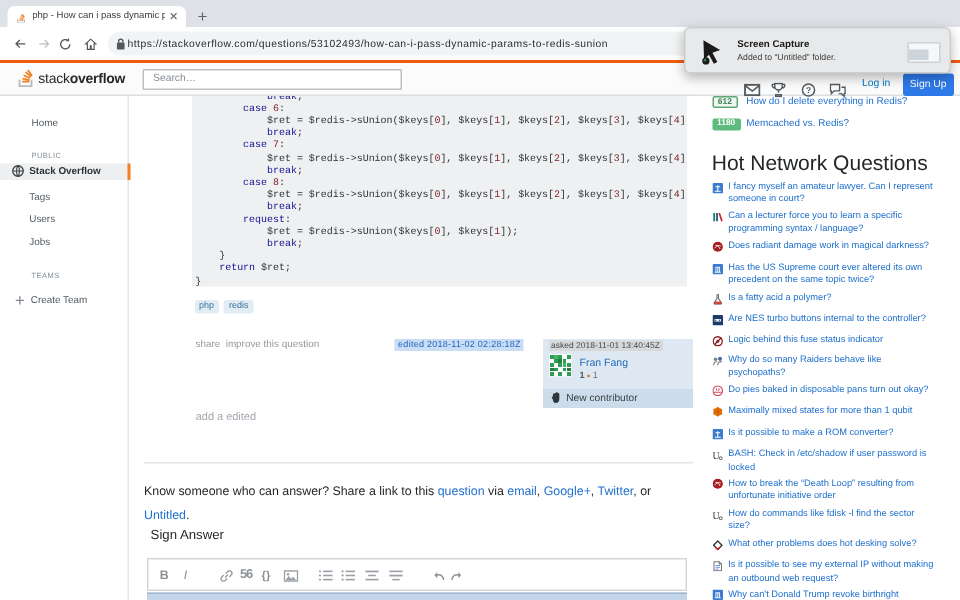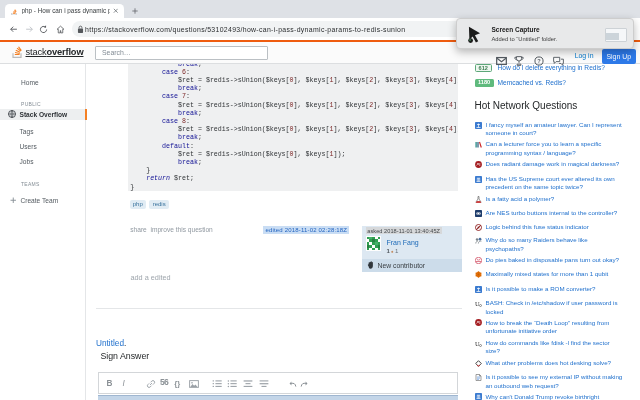--- a/index.html
+++ b/index.html
@@ -37,25 +37,25 @@
     <pre id="code" style="font-family:'Liberation Mono',monospace;font-size:6.65px;line-height:8.2px;color:#303336;margin:0;padding:0 0 0 1.9px;">            <span style="color:#101094;">break</span>;
         <span style="color:#101094;">case</span> <span style="color:#7d2727;">6</span>:
             $ret = $redis-&gt;sUnion($keys[<span style="color:#7d2727;">0</span>], $keys[<span style="color:#7d2727;">1</span>], $keys[<span style="color:#7d2727;">2</span>], $keys[<span style="color:#7d2727;">3</span>], $keys[<span style="color:#7d2727;">4</span>], $keys[]
             <span style="color:#101094;">break</span>;
         <span style="color:#101094;">case</span> <span style="color:#7d2727;">7</span>:
             $ret = $redis-&gt;sUnion($keys[<span style="color:#7d2727;">0</span>], $keys[<span style="color:#7d2727;">1</span>], $keys[<span style="color:#7d2727;">2</span>], $keys[<span style="color:#7d2727;">3</span>], $keys[<span style="color:#7d2727;">4</span>], $keys[]
             <span style="color:#101094;">break</span>;
         <span style="color:#101094;">case</span> <span style="color:#7d2727;">8</span>:
             $ret = $redis-&gt;sUnion($keys[<span style="color:#7d2727;">0</span>], $keys[<span style="color:#7d2727;">1</span>], $keys[<span style="color:#7d2727;">2</span>], $keys[<span style="color:#7d2727;">3</span>], $keys[<span style="color:#7d2727;">4</span>], $keys[]
             <span style="color:#101094;">break</span>;
-        <span style="color:#101094;">default</span>:
+        <span style="color:#101094;">request</span>:
             $ret = $redis-&gt;sUnion($keys[<span style="color:#7d2727;">0</span>], $keys[<span style="color:#7d2727;">1</span>]);
             <span style="color:#101094;">break</span>;
     }
-    <span style="color:#101094;font-style:italic;">return</span> $ret;
+    <span style="color:#101094;">return</span> $ret;
 }</pre>
   </div>
 
   <div class="abs" style="left:130px;top:200.4px;width:15.5px;height:8.6px;background:#e1ecf4;border-radius:2px;color:#39739d;font-size:6px;text-align:center;line-height:8.6px;">php</div>
   <div class="abs" style="left:149.4px;top:200.4px;width:19.6px;height:8.6px;background:#e1ecf4;border-radius:2px;color:#39739d;font-size:6px;text-align:center;line-height:8.6px;">redis</div>
 
   <div class="abs" style="left:130.3px;top:225.8px;font-size:6.6px;color:#9199a1;">share&nbsp;&nbsp;improve this question</div>
   <div class="abs" style="left:263.4px;top:226.3px;background:#c9ddf4;color:#2465c0;font-size:6px;padding:1px 2px;letter-spacing:0.18px;">edited 2018-11-02 02:28:18Z</div>
 
   <div class="abs" style="left:361.5px;top:225.7px;width:100px;height:33.1px;background:#dde8f2;"></div>
@@ -88,20 +88,21 @@
   <div class="abs" style="left:386.4px;top:246.9px;font-size:6.1px;color:#525960;"><b>1</b><span style="color:#c38b5f;font-size:4.6px;"> ● </span><span style="color:#6a737c;">1</span></div>
   <svg class="abs" style="left:367.3px;top:261px;" width="7.5" height="8.5" viewBox="0 0 14 16">
     <path d="M3 7V3.5a1 1 0 0 1 2 0V2.5a1 1 0 0 1 2 0v-1a1 1 0 0 1 2 0v1.5a1 1 0 0 1 2 0V9.5c0 3-1.8 5-4.5 5S3.5 12.5 3 10.5L1.6 7.8a1 1 0 0 1 1.4-1.3z" fill="#30363b"></path>
   </svg>
   <div class="abs" style="left:377.5px;top:261.8px;font-size:6.8px;color:#3b4045;">New contributor</div>
 
   <div class="abs" style="left:130.5px;top:272.8px;font-size:7.3px;color:#9fa6ad;">add a edited</div>
 
   <div class="abs" style="left:96px;top:307.5px;width:365.5px;height:1px;background:#e4e6e8;"></div>
 
+  <div class="abs" style="left:96px;top:322.6px;font-size:8.25px;color:#242729;white-space:nowrap;">Know someone who can answer? Share a link to this <span class="link">question</span> via <span class="link">email</span>, <span class="link">Google+</span>, <span class="link">Twitter</span>, or</div>
   <div class="abs" style="left:96px;top:339.3px;font-size:8.25px;color:#242729;"><span class="link">Untitled</span>.</div>
 
   <div class="abs" style="left:100.4px;top:351.4px;font-size:8.8px;color:#242729;">Sign Answer</div>
 
   <div class="abs" style="left:98px;top:372.4px;width:360px;height:21.2px;background:#fff;border:1px solid #d3d6d9;"></div>
   <div id="edicons">
       <div class="abs" style="left: 106.5px; top: 378.8px;">
         <div style="font-size:8.2px;font-weight:bold;color:#8b9196;">B</div>
       </div>
       <div class="abs" style="left: 122.5px; top: 378.8px;">
@@ -173,21 +174,21 @@
       </div>
     </div>
 
   <div class="abs" style="left:98px;top:395px;width:360px;height:5px;background:#c3d5e8;border-top:1px solid #9fb6d0;"></div>
 
   <div id="rightcol">
       <div class="abs" style="left:474.5px;top:64px;width:17.5px;height:7.6px;background:#eef7f0;border:0.8px solid #5da779;border-radius:1.5px;color:#3f7f53;font-size:5.6px;font-weight:bold;text-align:center;line-height:7.4px;">612</div>
       <div class="abs" style="left:497.5px;top:63.8px;font-size:6.6px;color:#2171cd;">How do I delete everything in Redis?</div>
       <div class="abs" style="left:474.5px;top:79.3px;width:19.2px;height:7.8px;background:#5fba7d;border-radius:1.5px;color:#fff;font-size:5.6px;font-weight:bold;text-align:center;line-height:7.8px;">1180</div>
       <div class="abs" style="left:497.5px;top:79.2px;font-size:6.6px;color:#2171cd;">Memcached vs. Redis?</div>
-      <div class="abs" style="left:474.5px;top:100.4px;font-size:10px;color:#242729;">Hot Network Questions</div>
+      <div class="abs" style="left:474.5px;top:100.4px;font-size:14px;color:#242729;">Hot Network Questions</div>
       <svg class="abs" style="left:474.5px;top:121.5px;" width="7" height="7" viewBox="0 0 7 7">
         <rect width="7" height="7" rx="0.8" fill="#3b7bd0"></rect>
         <path d="M1.5 5.5h4M3.5 1.5v4M2 2.5h3" stroke="#fff" stroke-width="0.7" fill="none"></path>
       </svg>
       <div class="abs" style="left:485.5px;top:120.7px;width:142px;font-size:6.2px;line-height:8.75px;color:#2171cd;">I fancy myself an amateur lawyer. Can I represent<br>someone in court?</div>
       <svg class="abs" style="left:474.5px;top:140.7px;" width="7" height="7" viewBox="0 0 7 7">
         <rect x="0.5" y="1" width="1.2" height="5.5" fill="#17807e"></rect>
         <rect x="2.4" y="1" width="1.2" height="5.5" fill="#2a5778"></rect>
         <path d="M4.5 1l1.8 5.5" stroke="#c22" stroke-width="1.1"></path>
       </svg>
@@ -273,21 +274,21 @@
       </svg>
       <div class="abs" style="left:485.5px;top:392.5px;width:142px;font-size:6.2px;line-height:8.75px;color:#2171cd;">Why can't Donald Trump revoke birthright</div>
     </div>
 
   <div class="abs" style="left:0;top:39.6px;width:640px;height:2.1px;background:#ef5c0f;"></div>
   <div class="abs" style="left:0;top:41.7px;width:640px;height:22.3px;background:#fbfbfb;border-bottom:1px solid #dcdee0;"></div>
   <svg class="abs" style="left:11.5px;top:45.5px;" width="10" height="12" viewBox="0 0 25 30">
     <path d="M21 27v-9h3v12H1V18h3v9z" fill="#bcbbbb"></path>
     <path d="M7 22.5h12v-2.8H7zM7.3 17.5l11.7 2.4.6-2.7-11.7-2.5zM8.8 11.8l10.8 5 1.2-2.5-10.8-5.1zM11.7 6.3l9.2 7.7 1.9-2.2-9.2-7.7zM17.5 1l-2.4 1.8 7.1 9.6 2.4-1.8z" fill="#f48024"></path>
   </svg>
-  <div class="abs" style="left:25.5px;top:47.3px;font-size:9.3px;color:#242729;letter-spacing:-0.15px;text-decoration:underline;">stack<b>overflow</b></div>
+  <div class="abs" style="left:25.5px;top:47.3px;font-size:9.3px;color:#242729;letter-spacing:-0.15px;">stack<b>overflow</b></div>
   <div class="abs" style="left:95px;top:45.6px;width:172.5px;height:14.4px;background:#fff;border:1px solid #bbc0c4;border-radius:1px;"></div>
   <div class="abs" style="left:102px;top:49.3px;font-size:6.9px;color:#838c95;">Search…</div>
   <div id="headicons">
       <div class="abs" style="left: 495.5px; top: 51.5px;"><svg width="11" height="10" viewBox="0 0 16 14">
           <rect x="1" y="2" width="14" height="10" fill="none" stroke="#535a60" stroke-width="1.8"></rect>
           <path d="M1.5 3l6.5 5 6.5-5" fill="none" stroke="#535a60" stroke-width="1.6"></path>
         </svg></div>
       <div class="abs" style="left: 513.5px; top: 51.5px;"><svg width="10" height="10" viewBox="0 0 16 16">
           <path d="M4 1h8v3a4 4 0 0 1-8 0zM4 2H1.5a3 3 0 0 0 3 4M12 2h2.5a3 3 0 0 1-3 4M8 8v3M5 13h6v2H5z" fill="none" stroke="#535a60" stroke-width="1.5"></path>
         </svg></div>

